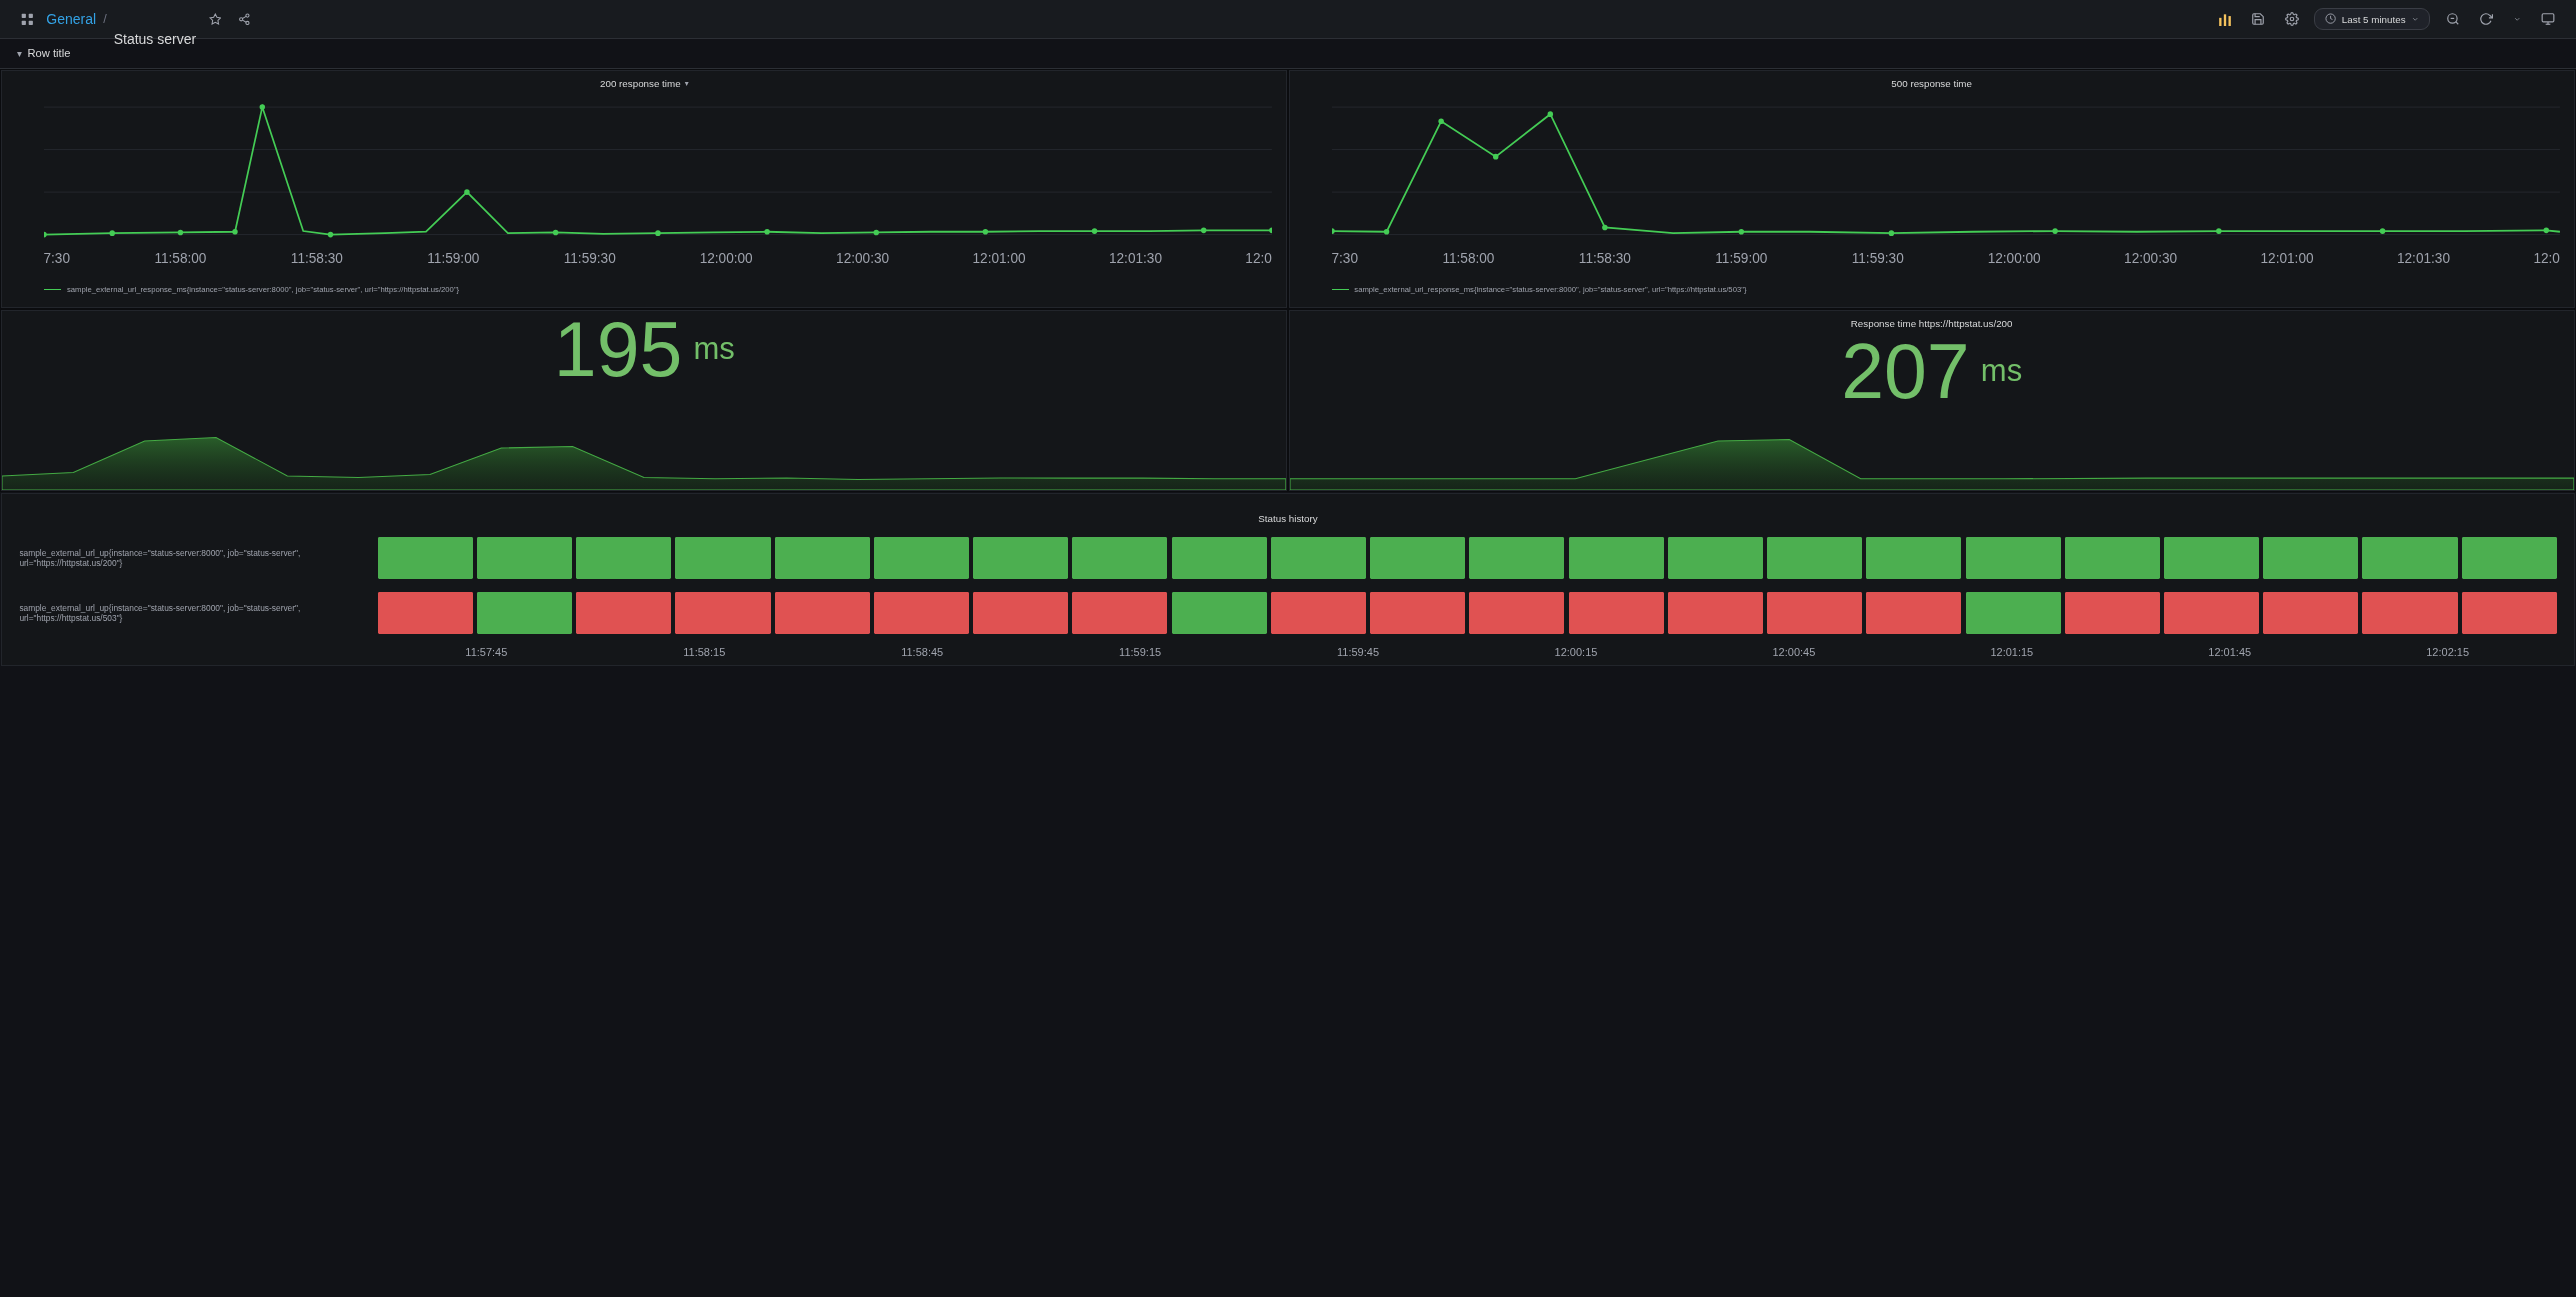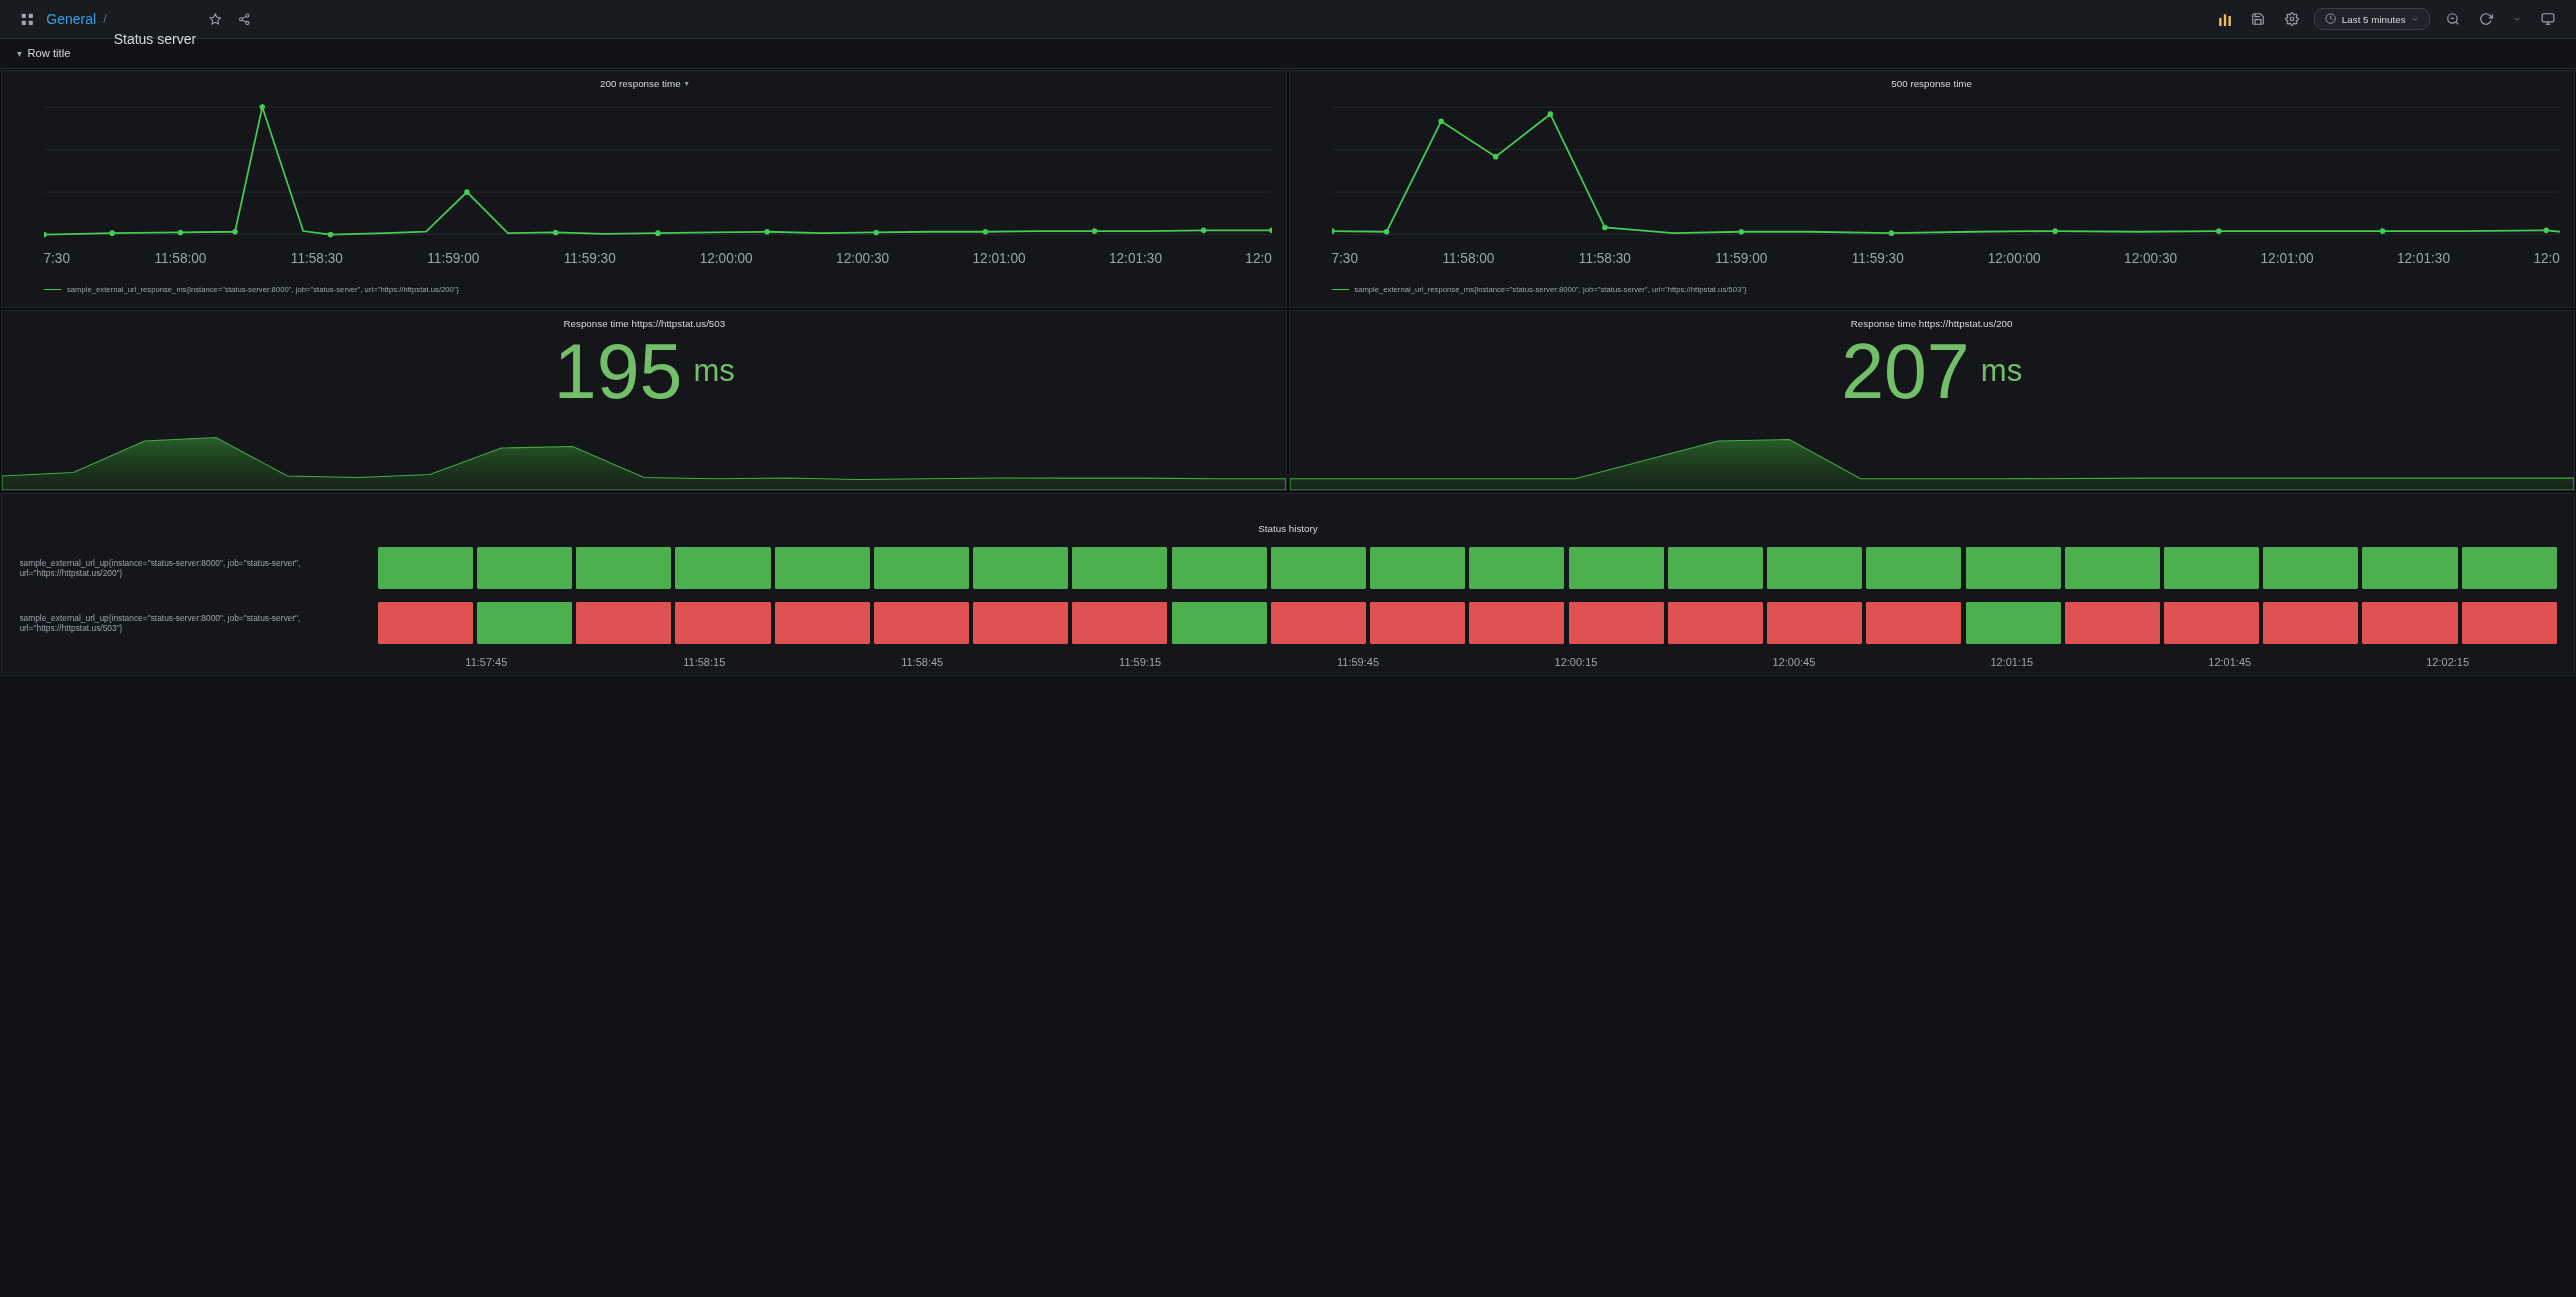--- a/index.html
+++ b/index.html
@@ -217,21 +217,21 @@
     }
     .grid-line {
       stroke: #2c2f35;
       stroke-width: 1;
     }
 
     .bottom-section {
       margin: 1.4px;
       background: #141619;
       border: 0.7px solid #22252b;
-      padding: 29px 17px 7px;
+      padding: 19px 17px 7px;
     }
   </style>
 </head>
 <body>
 
 <div class="header">
   <div class="header-left">
     <button class="icon-btn">
       <svg width="12.6" height="12.6" viewBox="0 0 18 18" fill="#9fa3ad">
         <rect x="1" y="1" width="6" height="6" rx="1"></rect>
@@ -427,23 +427,20 @@
         <text x="1800" y="230" class="x-axis-label" text-anchor="middle">12:02:00</text>
       </svg>
       <div class="chart-legend">
         <div class="legend-line"></div>
         <span>sample_external_url_response_ms{instance="status-server:8000", job="status-server", url="https://httpstat.us/503"}</span>
       </div>
     </div>
   </div>
 
   <div class="panel" style="position:relative;">
-    <div class="panel-title">
-      <span>Response time https://httpstat.us/503</span>
-    </div>
     <div class="stat-value-row">
       <span class="stat-big-number">195</span>
       <span class="stat-unit">ms</span>
     </div>
 
     <div class="sparkline-area">
       <svg width="100%" height="100%" viewBox="0 0 1800 100" preserveAspectRatio="none">
         <defs>
           <linearGradient id="grad503" x1="0" y1="0" x2="0" y2="1">
             <stop offset="0%" stop-color="#2d6a2d" stop-opacity="0.85"></stop>

